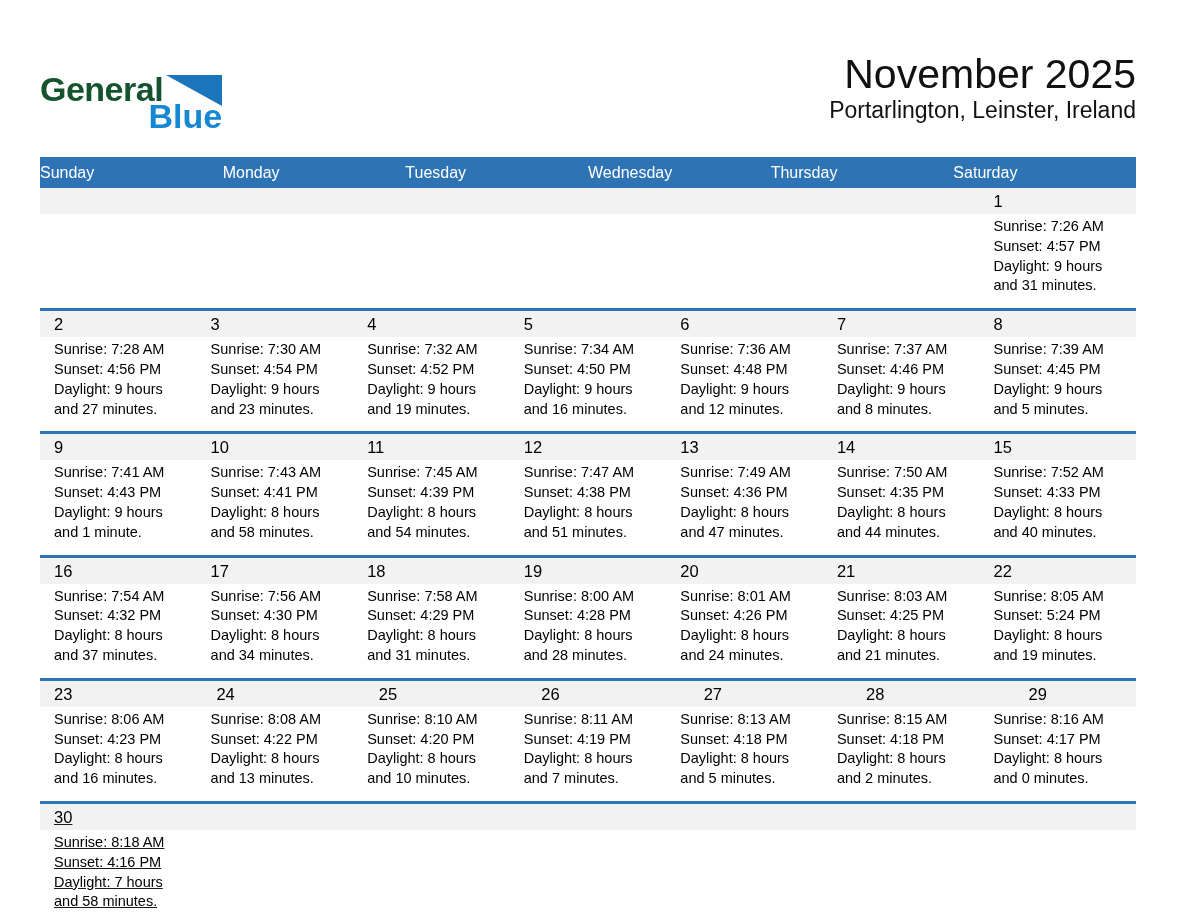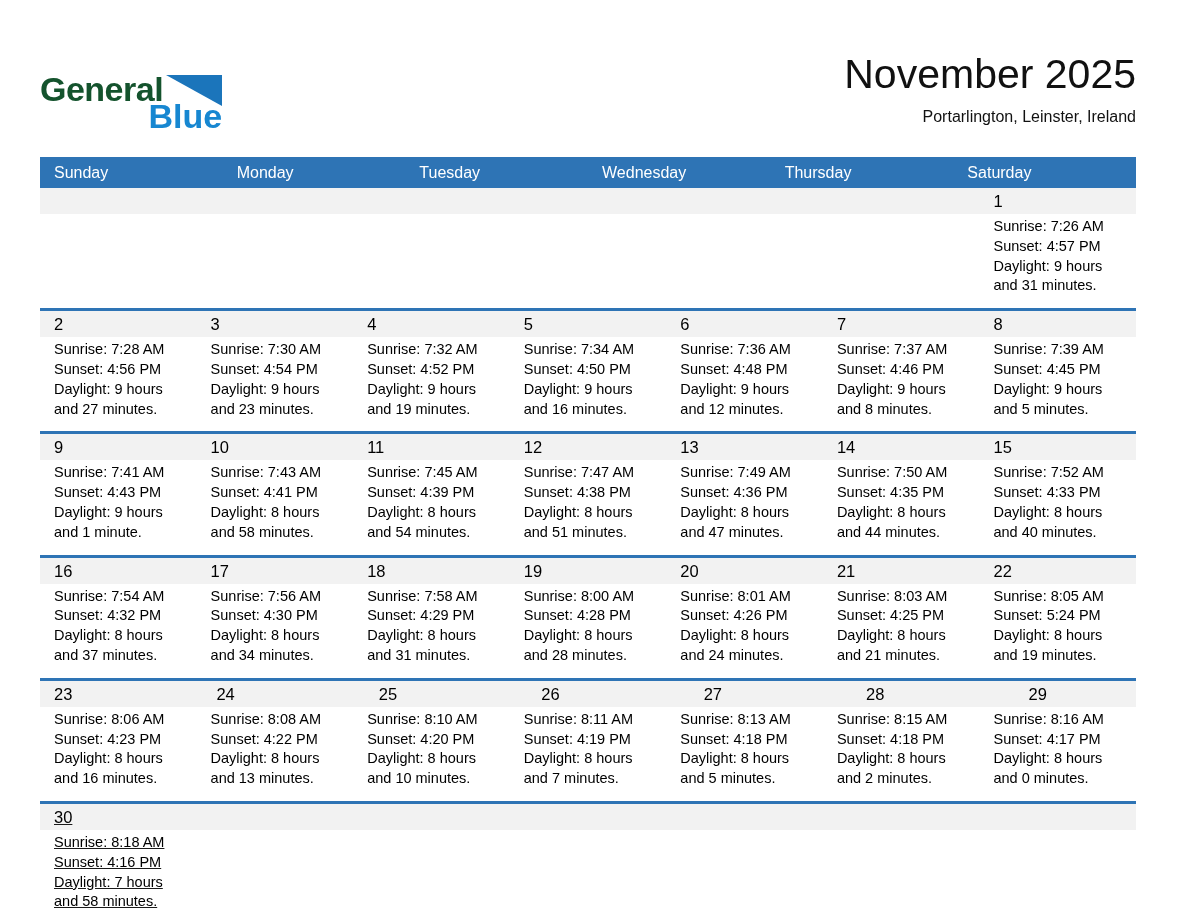--- a/index.html
+++ b/index.html
@@ -17,25 +17,25 @@
   }
   
   .logo { margin-top:20px; display:inline-block; }
   .logo-row1 { display:flex; align-items:flex-start; }
   .logo-general { font-size:34px; font-weight:600; letter-spacing:-0.5px; color:#14532d; line-height:1; }
   .logo-triangle { margin-left:3px; margin-top:3px; display:block; }
   .logo-blue { font-size:34px; font-weight:700; line-height:1; text-align:right; margin-top:-7px; }
   
   .title-block { text-align:right; }
   .main-title { font-size:41px; font-weight:400; color:#111; line-height:1.1; }
-  .sub-title { font-size:16px; font-weight:400; color:#111; margin-top:11px; }
+  .sub-title { font-size:23px; font-weight:400; color:#111; }
   
   .calendar { position:absolute; left:40px; top:157px; width:1096px; }
   .cal-head { display:flex; height:31px; }
-  .hcell { flex:1; padding-left:14px; line-height:31px; font-size:16px; color:#fff; }
+  .hcell { flex:1; line-height:31px; font-size:16px; color:#fff; }
   .week {}
   .week + .week { border-top:3px solid; }
   .band { display:flex; height:26px; }
   .band-cell { flex:1; padding-left:14px; font-size:16.5px; line-height:27px; color:#000; }
   .details { display:flex; min-height:83px; background:#fff; }
   .dcell { flex:1; padding:3px 4px 12px 14px; font-size:14.5px; line-height:19.8px; color:#000; }
 </style>
 </head>
 <body>
 

